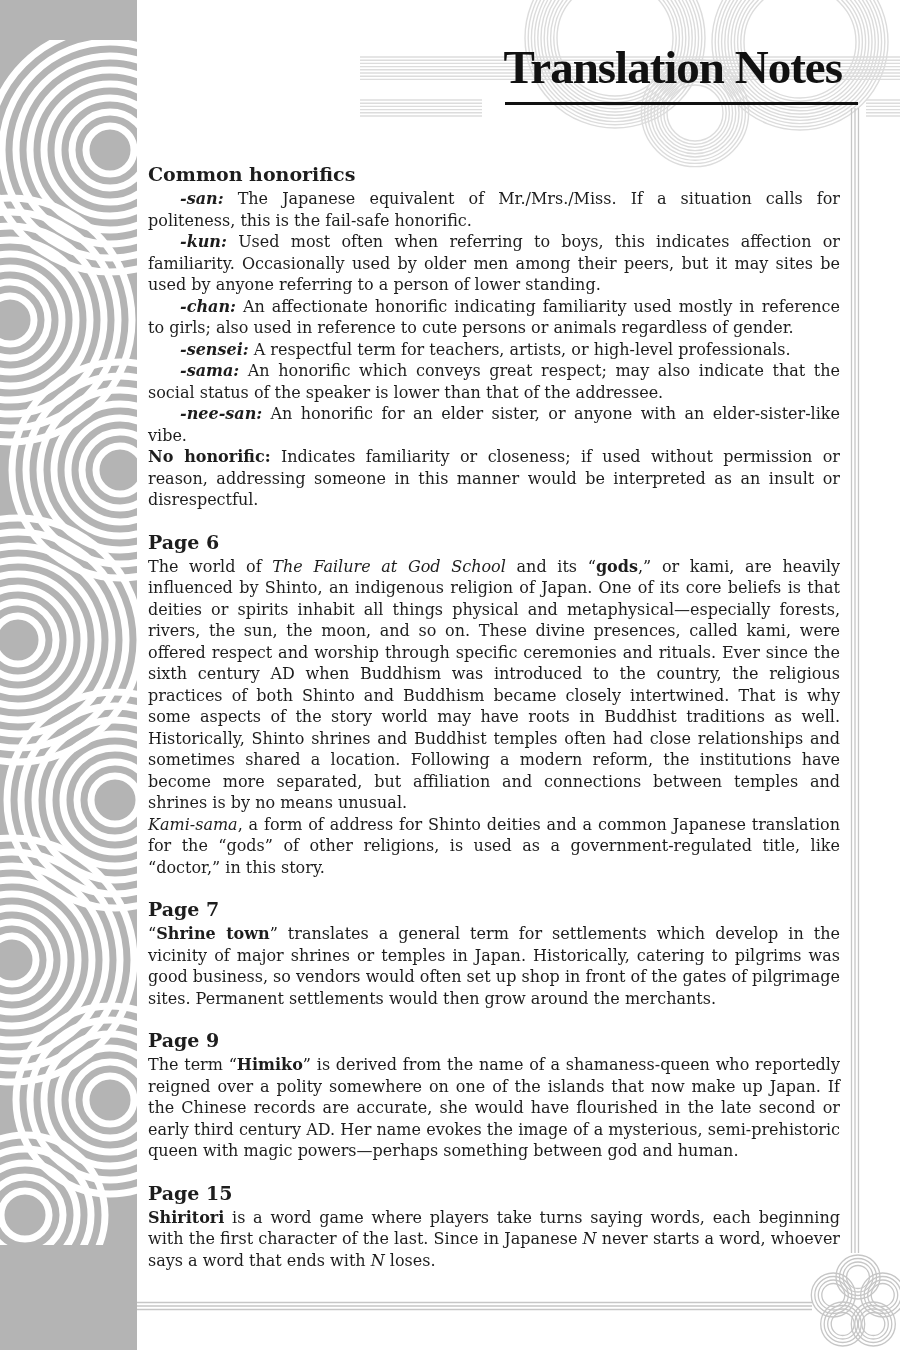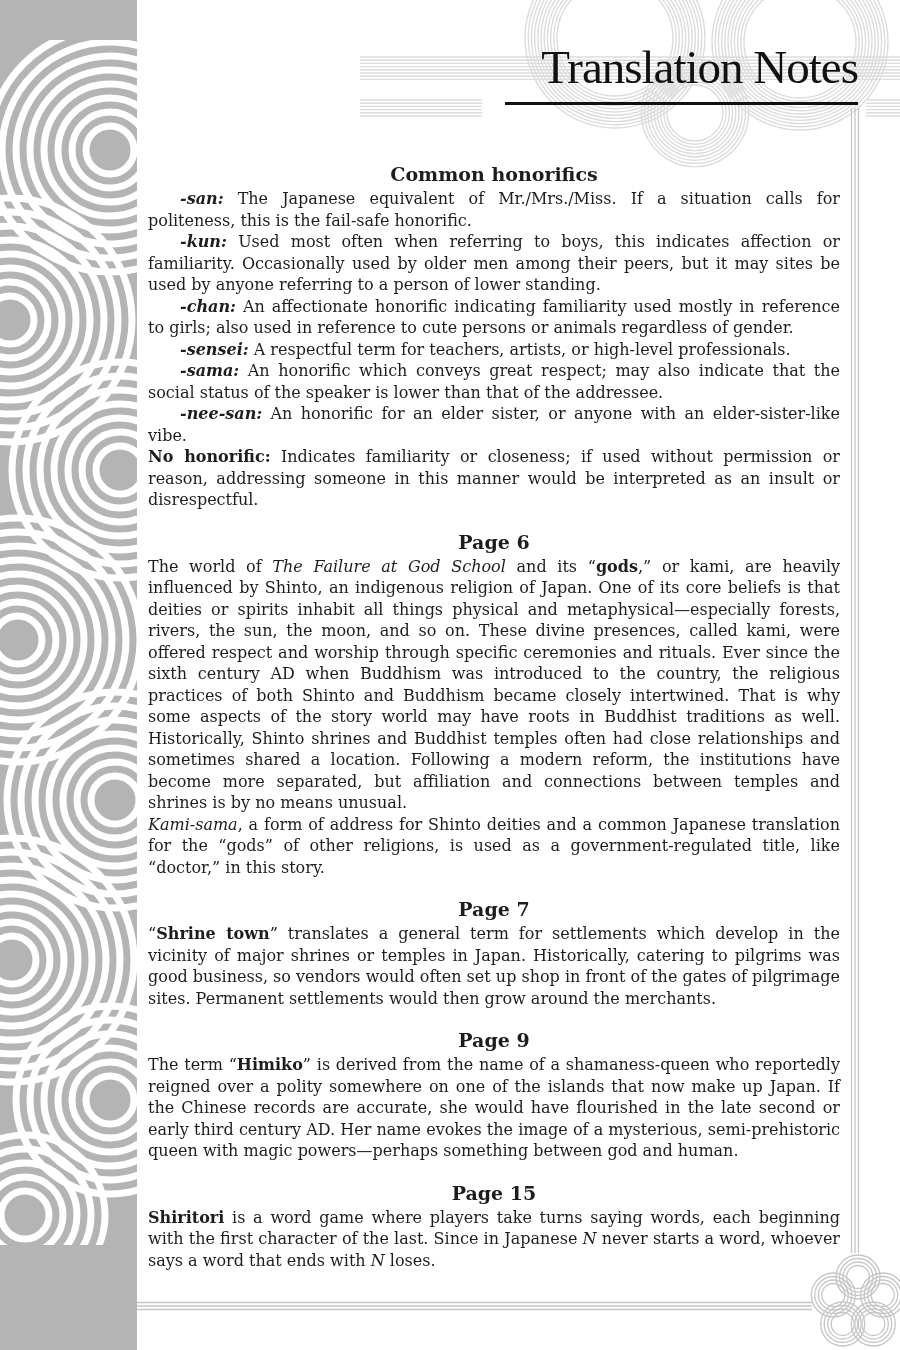--- a/index.html
+++ b/index.html
@@ -12,43 +12,43 @@
   .sidebar{
     position:absolute;left:0;top:0;width:137px;height:1350px;
     background:#b4b4b4;overflow:hidden;
   }
   
   .top-knot{
     position:absolute;left:360px;top:0;width:540px;height:170px;
   }
   
   .title{
-    position:absolute;top:44px;right:42px;margin:0;
+    position:absolute;top:44px;right:58px;margin:0;
     font-family:"Liberation Serif", serif;
-    font-weight:normal;font-size:47px;letter-spacing:-1px;
+    font-weight:bold;font-size:47px;letter-spacing:-1px;
     color:#111111;line-height:1;z-index:3;
   }
   .title-underline{
     position:absolute;top:102px;left:505px;width:353px;height:3px;
     background:#111111;z-index:3;
   }
   
   .cord-overlay{
     position:absolute;left:0;top:0;width:900px;height:1350px;
     pointer-events:none;z-index:1;
   }
   
   .content{
     position:absolute;left:148px;top:163px;width:692px;z-index:2;
     color:#1d1d1d;font-size:16px;line-height:21.5px;
   }
   .content section{margin:0 0 20px 0;}
   .content h2{
     margin:0 0 2px 0;font-size:19px;line-height:23px;
-    font-weight:bold;color:#1d1d1d;text-align:center;
+    font-weight:bold;color:#1d1d1d;
   }
   .content p{margin:0;text-align:justify;}
   .run-n{font-weight:normal;font-style:normal;}
   .run-b{font-weight:bold;}
   .run-i{font-style:italic;}
   .run-bi{font-weight:bold;font-style:italic;margin-left:32px;}
 </style>
 </head>
 <body>
 

